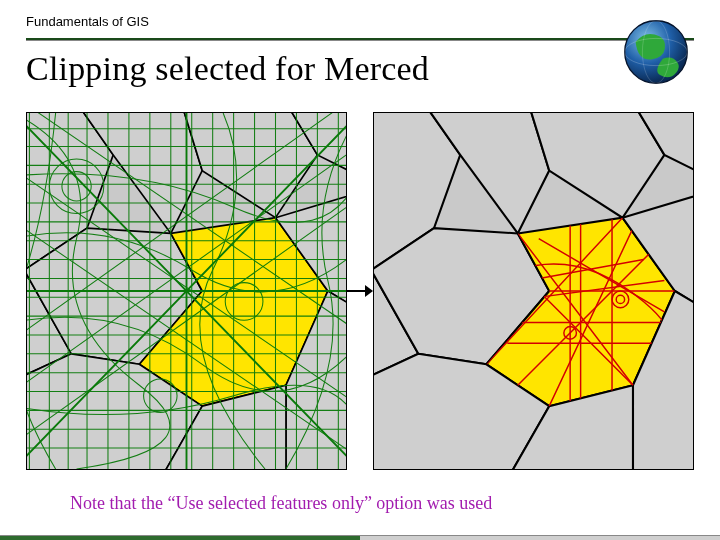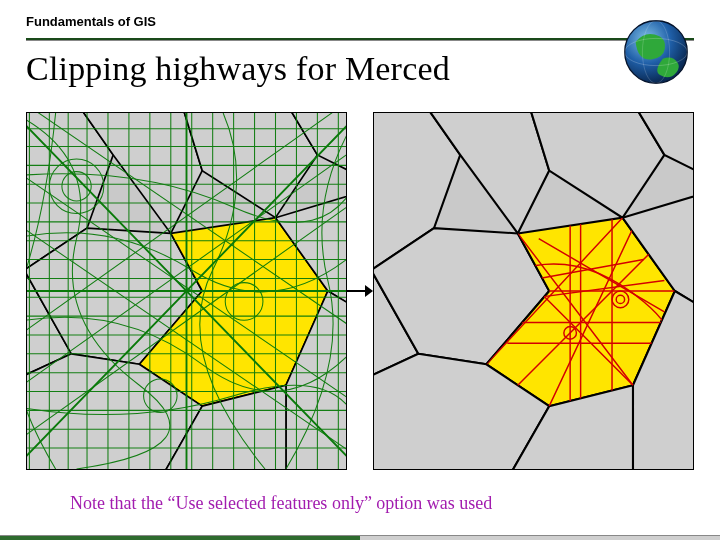--- a/index.html
+++ b/index.html
@@ -14,21 +14,21 @@
   .header-band {
     position: absolute;
     top: 12px;
     left: 26px;
     right: 26px;
     height: 24px;
   }
   .header-label {
     font-family: Arial, Helvetica, sans-serif;
     font-size: 13px;
-    font-weight: bold;
+    font-weight: normal;
     color: #000;
   }
   .header-rule {
     position: absolute;
     top: 38px;
     left: 26px;
     right: 26px;
     height: 0;
     border-top: 2px solid #1a4a1a;
     border-bottom: 1px solid #888;
@@ -119,21 +119,21 @@
       </radialGradient>
     </defs>
     <circle cx="50" cy="50" r="46" fill="url(#gl)" stroke="#04122a" stroke-width="2"></circle>
     <path d="M20 35 q15 -18 35 -8 q10 5 8 18 q-2 14 -20 16 q-20 2 -23 -26z" fill="#2fa83a"></path>
     <path d="M60 60 q14 -6 22 6 q4 6 -2 14 q-10 12 -24 4 q-10 -6 4 -24z" fill="#2fa83a"></path>
     <ellipse cx="50" cy="50" rx="46" ry="20" fill="none" stroke="rgba(255,255,255,0.3)" stroke-width="1"></ellipse>
     <ellipse cx="50" cy="50" rx="20" ry="46" fill="none" stroke="rgba(255,255,255,0.25)" stroke-width="1"></ellipse>
   </svg>
 </div>
 
-<h1 class="title">Clipping highways for Merced</h1>
+<h1 class="title">Clipping selected for Merced</h1>
 
 <div class="map-row">
 
   <div class="map-left">
     <svg viewBox="0 0 330 340" width="100%" height="100%" preserveAspectRatio="xMidYMid slice">
       <rect x="0" y="0" width="330" height="340" fill="#c9c9c9"></rect>
 
       <g stroke="#000" stroke-width="1.6" fill="#cfcfcf">
         <path d="M-10 -10 L60 -10 L95 40 L70 110 L10 150 L-10 120 Z"></path>
         <path d="M60 -10 L160 -10 L180 55 L150 115 L95 40 Z"></path>

